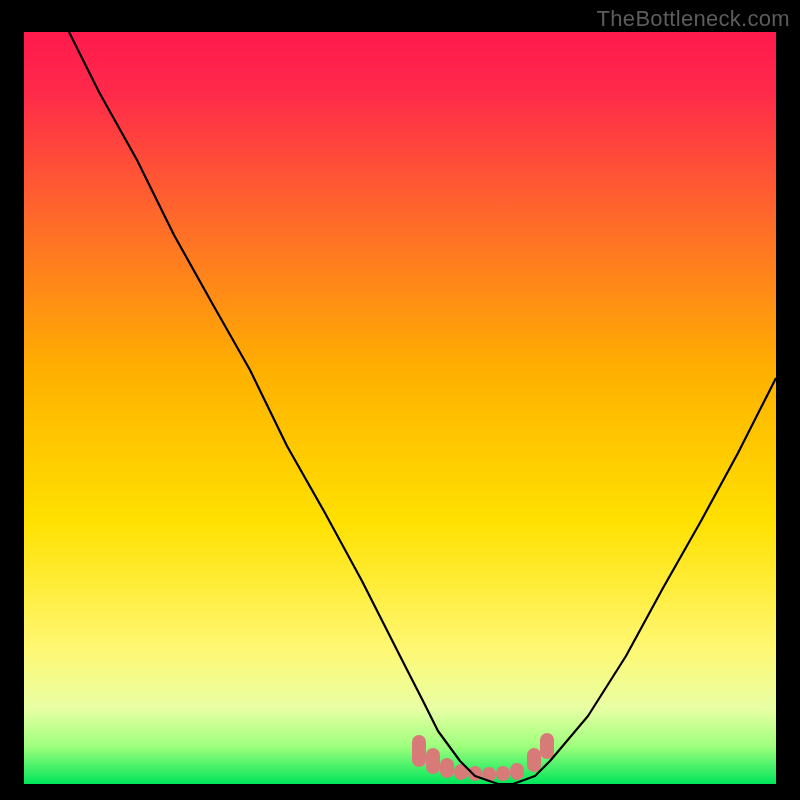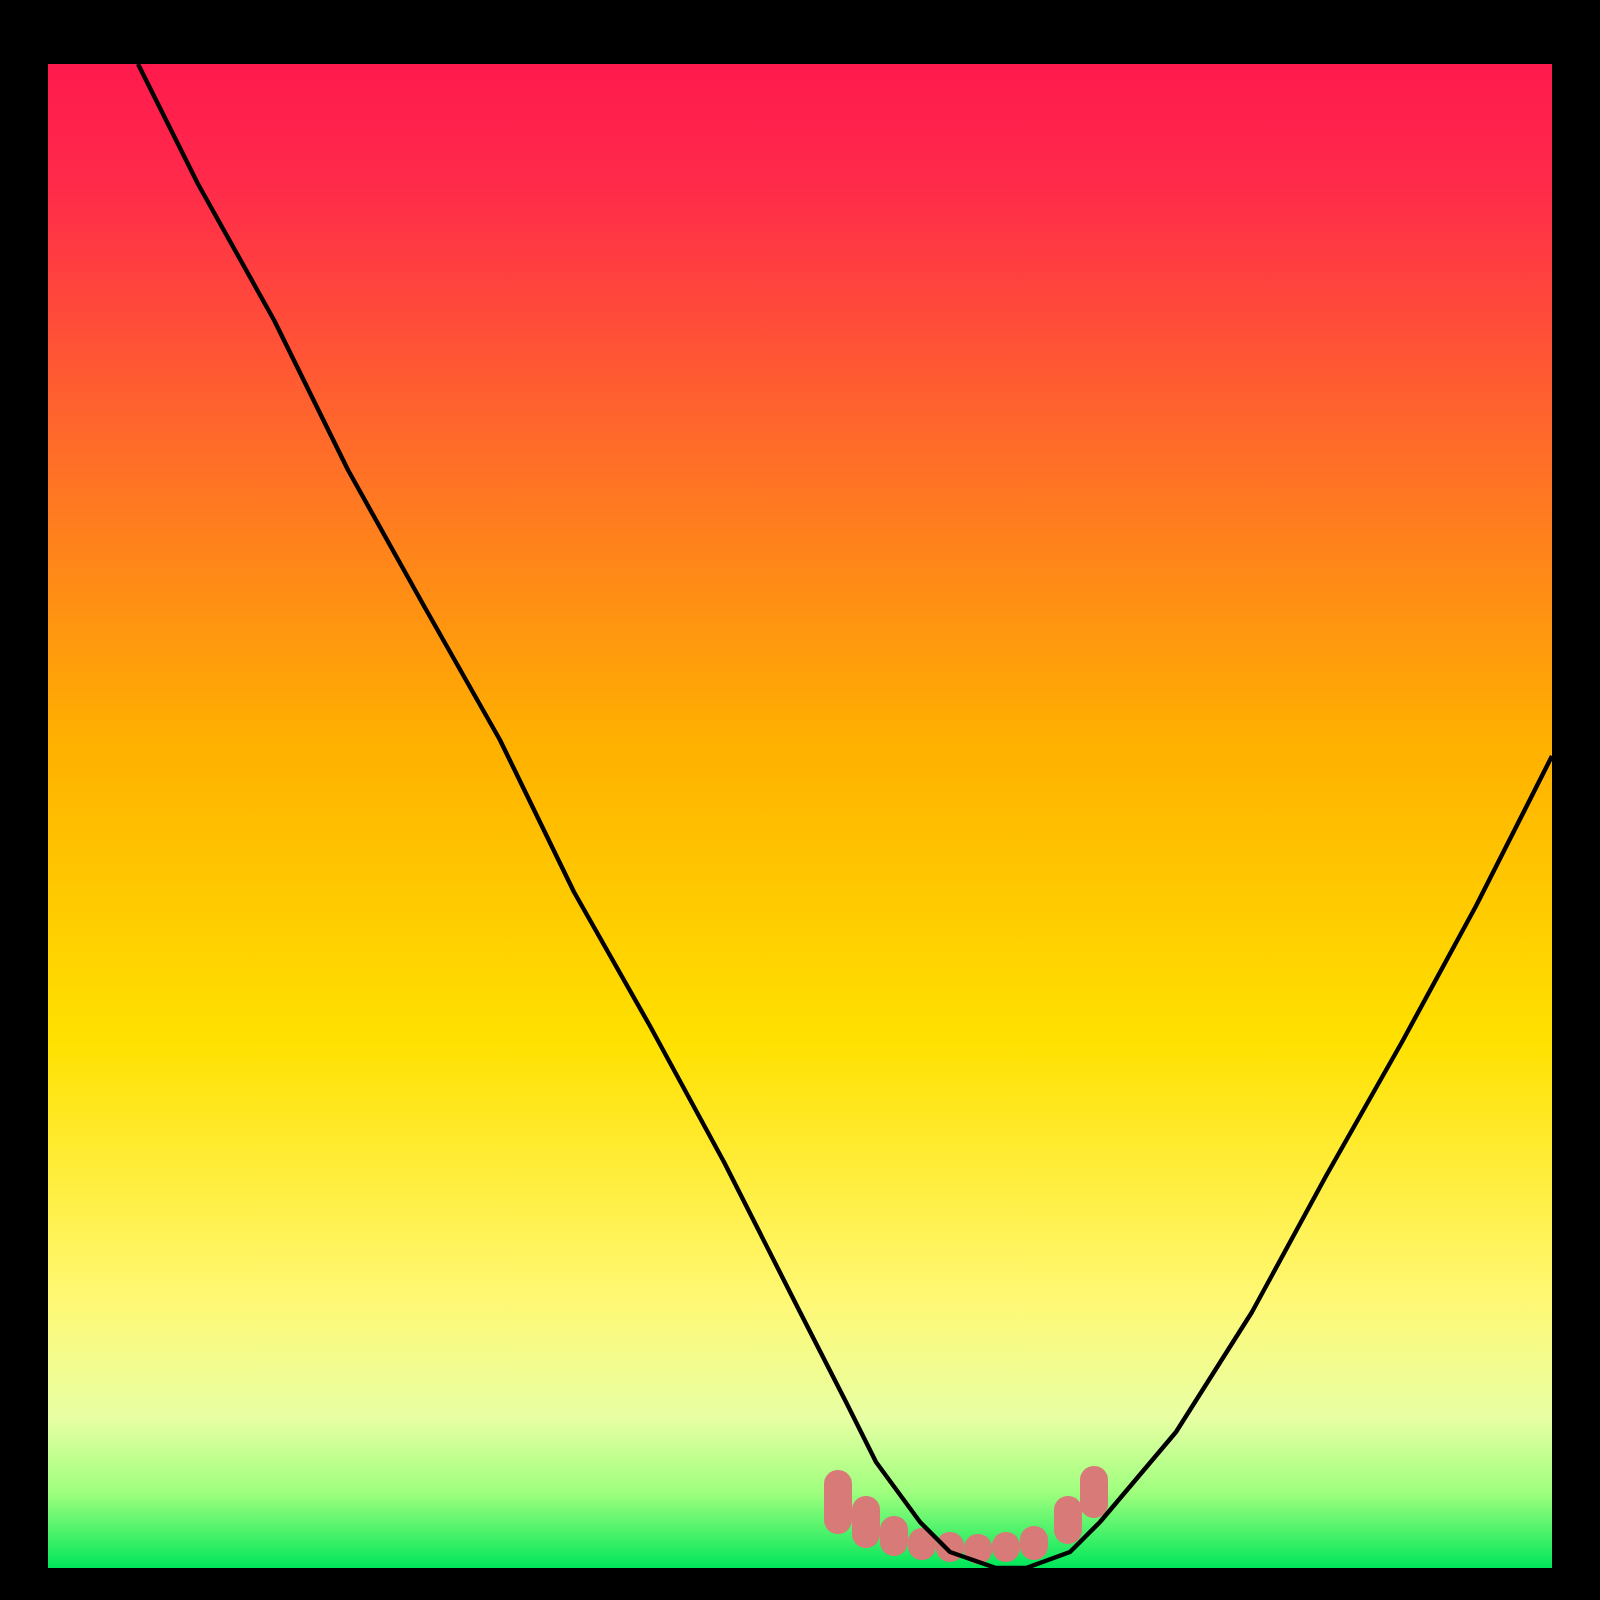--- a/index.html
+++ b/index.html
@@ -39,20 +39,21 @@
     width: 100%;
     height: 100%;
     display: block;
   }
 </style>
 </head>
 <body>
 
 <div class="stage">
 
+  <div class="watermark">TheBottleneck.com</div>
 
   <div class="plot">
     <svg viewBox="0 0 752 752" xmlns="http://www.w3.org/2000/svg">
       <defs>
         <linearGradient id="bg-grad" x1="0" y1="0" x2="0" y2="1">
           <stop offset="0" stop-color="#ff1a4d"></stop>
           <stop offset="0.08" stop-color="#ff2a4a"></stop>
           <stop offset="0.25" stop-color="#ff6a2a"></stop>
           <stop offset="0.45" stop-color="#ffb000"></stop>
           <stop offset="0.65" stop-color="#ffe100"></stop>

